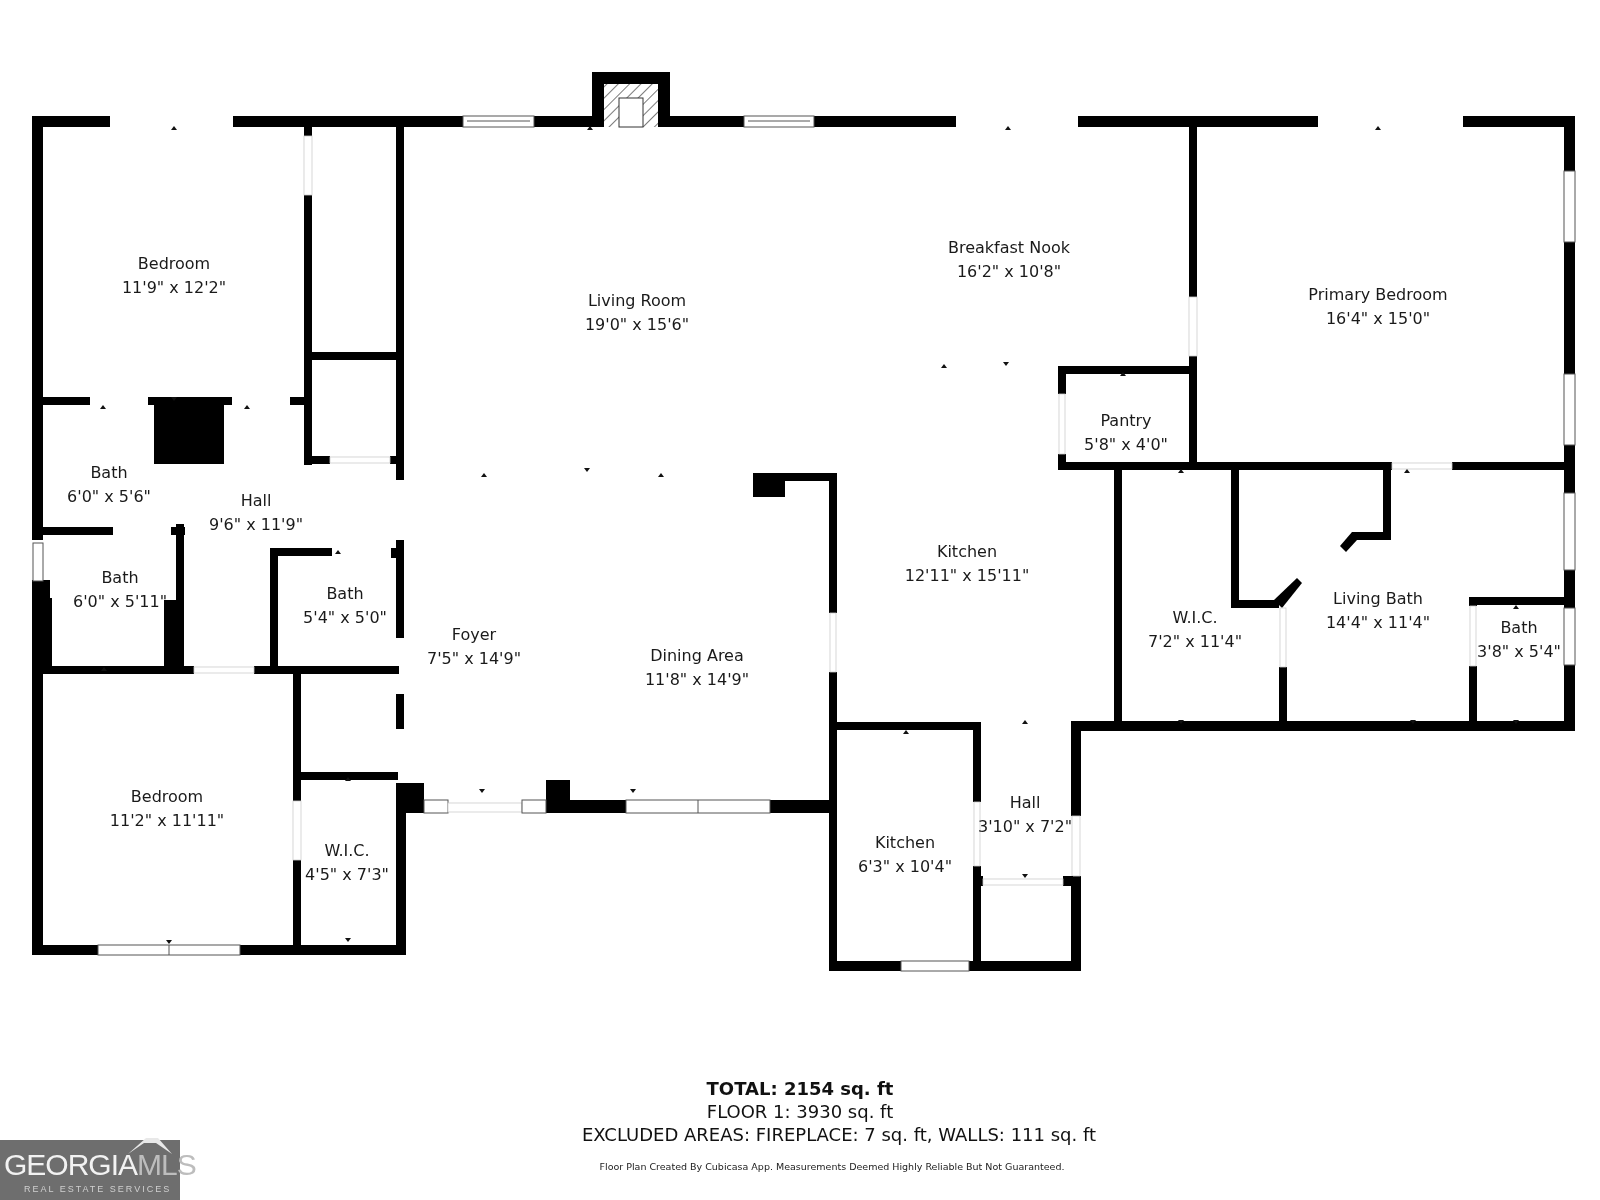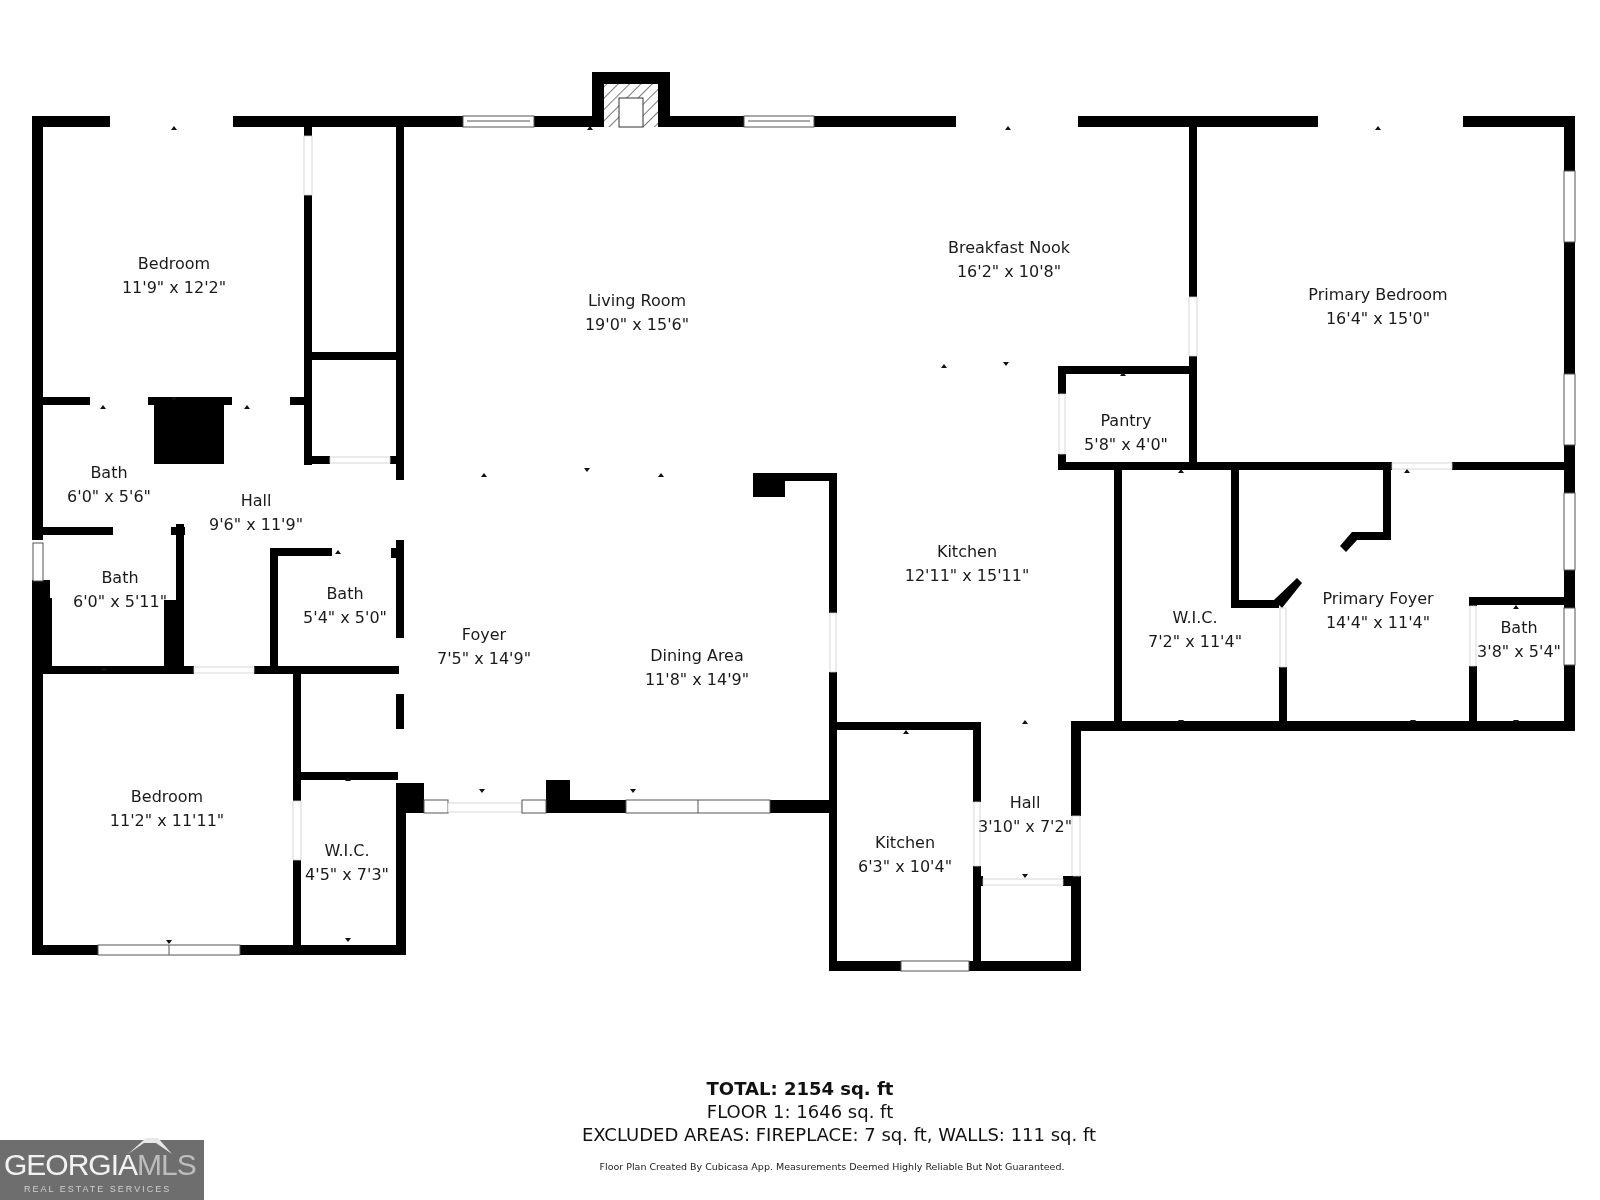--- a/index.html
+++ b/index.html
@@ -8,21 +8,21 @@
   .wall { fill:#000; }
   .win { fill:#fff; stroke:#555; stroke-width:1; }
   .gap { fill:#fff; stroke:#ccc; stroke-width:0.8; }
   .lbl { position:absolute; transform:translate(-50%,-50%); text-align:center; color:#1a1a1a; font-size:16px; line-height:24px; white-space:nowrap; }
   .lbl span { display:block; }
   .summary { position:absolute; left:0; width:1600px; text-align:center; color:#111; }
   .total { top:1078px; font-size:18px; font-weight:bold; }
   .floor { top:1101px; font-size:18px; }
   .excl { top:1124px; font-size:18px;padding-left:39px; }
   .disc { top:1161px; font-size:9.5px; color:#222;margin-left:32px; }
-  .logo { position:absolute; left:0; top:1140px; width:204px; height:60px; background:#6e6e6e; }
+  .logo { position:absolute; left:0; top:1140px; width:180px; height:60px; background:#6e6e6e; }
   .logo .name { position:absolute; left:4px; top:8px; font-size:30px; letter-spacing:-1px; color:#f2f2f2; font-family:"Liberation Sans", sans-serif; }
   .logo .mls { color:#bdbdbd; }
   .logo .sub { position:absolute; left:24px; top:44px; font-size:9px; letter-spacing:2px; color:#d0d0d0; font-weight:normal; font-family:"Liberation Sans", sans-serif; }
   .logo .roof { position:absolute; left:124px; top:-6px; }
 </style>
 </head>
 <body>
 
 <svg id="plan" viewBox="0 0 1600 1200" xmlns="http://www.w3.org/2000/svg">
   <defs>
@@ -247,21 +247,21 @@
   <span>11'2" x 11'11"</span>
 </div>
 <div class="lbl" style="left:347px;top:863px;">
   <span>W.I.C.</span>
   <span>4'5" x 7'3"</span>
 </div>
 <div class="lbl" style="left:617px;top:313px;margin-left:20px;">
   <span>Living Room</span>
   <span>19'0" x 15'6"</span>
 </div>
-<div class="lbl" style="left:484px;top:647px;">
+<div class="lbl" style="left:474px;top:647px;">
   <span>Foyer</span>
   <span>7'5" x 14'9"</span>
 </div>
 <div class="lbl" style="left:697px;top:668px;">
   <span>Dining Area</span>
   <span>11'8" x 14'9"</span>
 </div>
 <div class="lbl" style="left:1009px;top:260px;">
   <span>Breakfast Nook</span>
   <span>16'2" x 10'8"</span>
@@ -284,30 +284,30 @@
 </div>
 <div class="lbl" style="left:1378px;top:307px;">
   <span>Primary Bedroom</span>
   <span>16'4" x 15'0"</span>
 </div>
 <div class="lbl" style="left:1195px;top:630px;">
   <span>W.I.C.</span>
   <span>7'2" x 11'4"</span>
 </div>
 <div class="lbl" style="left:1378px;top:611px;">
-  <span>Primary Foyer</span>
+  <span>Living Bath</span>
   <span>14'4" x 11'4"</span>
 </div>
 <div class="lbl" style="left:1519px;top:640px;">
   <span>Bath</span>
   <span>3'8" x 5'4"</span>
 </div>
 
 <div class="summary total">TOTAL: 2154 sq. ft</div>
-<div class="summary floor">FLOOR 1: 1646 sq. ft</div>
+<div class="summary floor">FLOOR 1: 3930 sq. ft</div>
 <div class="summary excl">EXCLUDED AREAS: FIREPLACE: 7 sq. ft, WALLS: 111 sq. ft</div>
 <div class="summary disc">Floor Plan Created By Cubicasa App. Measurements Deemed Highly Reliable But Not Guaranteed.</div>
 
 <div class="logo">
   <svg class="roof" width="50" height="22" viewBox="0 0 50 22">
     <polygon points="4,20 22,4 34,4 48,20 32,9 20,9" fill="#e8e8e8"></polygon>
   </svg>
   <div class="name"><span>GEORGIA</span><span class="mls">MLS</span></div>
   <div class="sub">REAL ESTATE SERVICES</div>
 </div>

